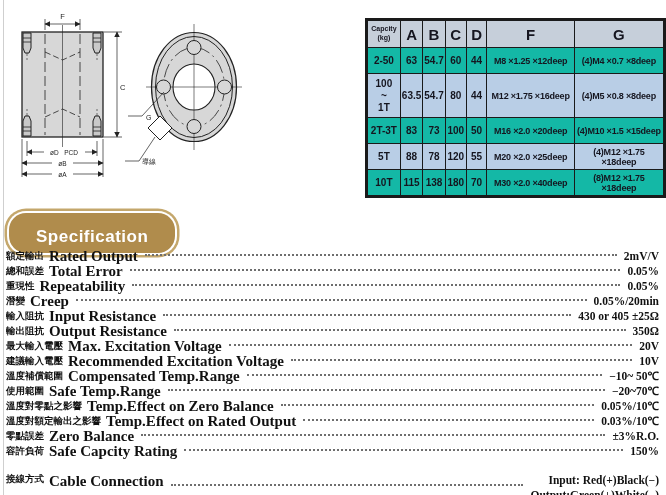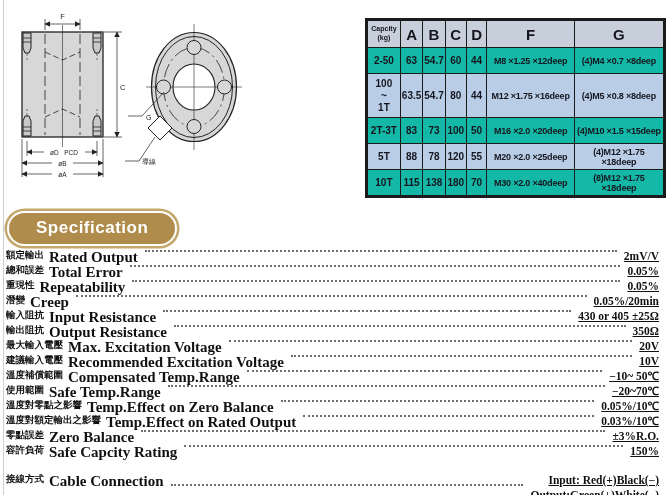--- a/index.html
+++ b/index.html
@@ -29,44 +29,44 @@
   table.dims td.capcell{white-space:pre-line;line-height:1.2;}
   table.dims tr.hl td{background:#b9cee6;}
   .col-cap{width:34px}.col-a{width:19px}.col-b{width:21px}.col-c{width:21px}
   .col-d{width:21px}.col-f{width:89px}.col-g{width:92px}
   tr.rh{height:26px}tr.rtall{height:44px}tr.rhead{height:28px}tr.rlast{height:27px}
 
   
   .pill{
     position:absolute;left:9px;top:213px;
     background:#b08c4c;color:#ffffff;font-weight:bold;font-size:17px;
-    padding:5px 27px 6px 27px;border-radius:17px;letter-spacing:0.5px;
+    padding:14px 27px 6px 27px;border-radius:17px;letter-spacing:0.5px;
     box-shadow:0 0 0 2px #ffffff,0 0 0 4.5px #c4a76c;
   }
 
   
   .specs{position:absolute;left:6px;top:249px;width:653px;}
-  .spec-row{display:flex;align-items:flex-start;height:15px;}
+  .spec-row{display:flex;align-items:center;height:15px;}
   .spec-row.tall{height:31px;align-items:flex-start;margin-top:14px;}
   .spec-row .zh{
     font-size:9.5px;font-weight:bold;white-space:nowrap;
     font-family:"DejaVu Sans",sans-serif;padding-bottom:1px;
   }
   .spec-row .en{
     font-family:"Liberation Serif",serif;font-weight:bold;font-size:15px;
     white-space:nowrap;margin-left:5px;
   }
   .spec-row .dots{
     flex:1;border-bottom:2px dotted #6e6e6e;height:1px;margin:0 7px 4px 7px;
     min-width:20px;
   }
   .spec-row.tall .dots{margin-top:10px;}
   .spec-row .val{
     font-family:"Liberation Serif",serif;font-weight:bold;font-size:11.5px;
-    white-space:pre-line;text-align:right;line-height:15px;text-decoration:underline;
+    white-space:pre-line;text-align:right;line-height:15px;
   }
 </style>
 </head>
 <body>
 
 <div class="edge-line"></div>
 
 <svg class="drawing" viewBox="0 0 360 205">
   <defs>
     <marker id="ar" viewBox="0 0 10 10" refX="9" refY="5" markerWidth="8" markerHeight="8" orient="auto-start-reverse">

